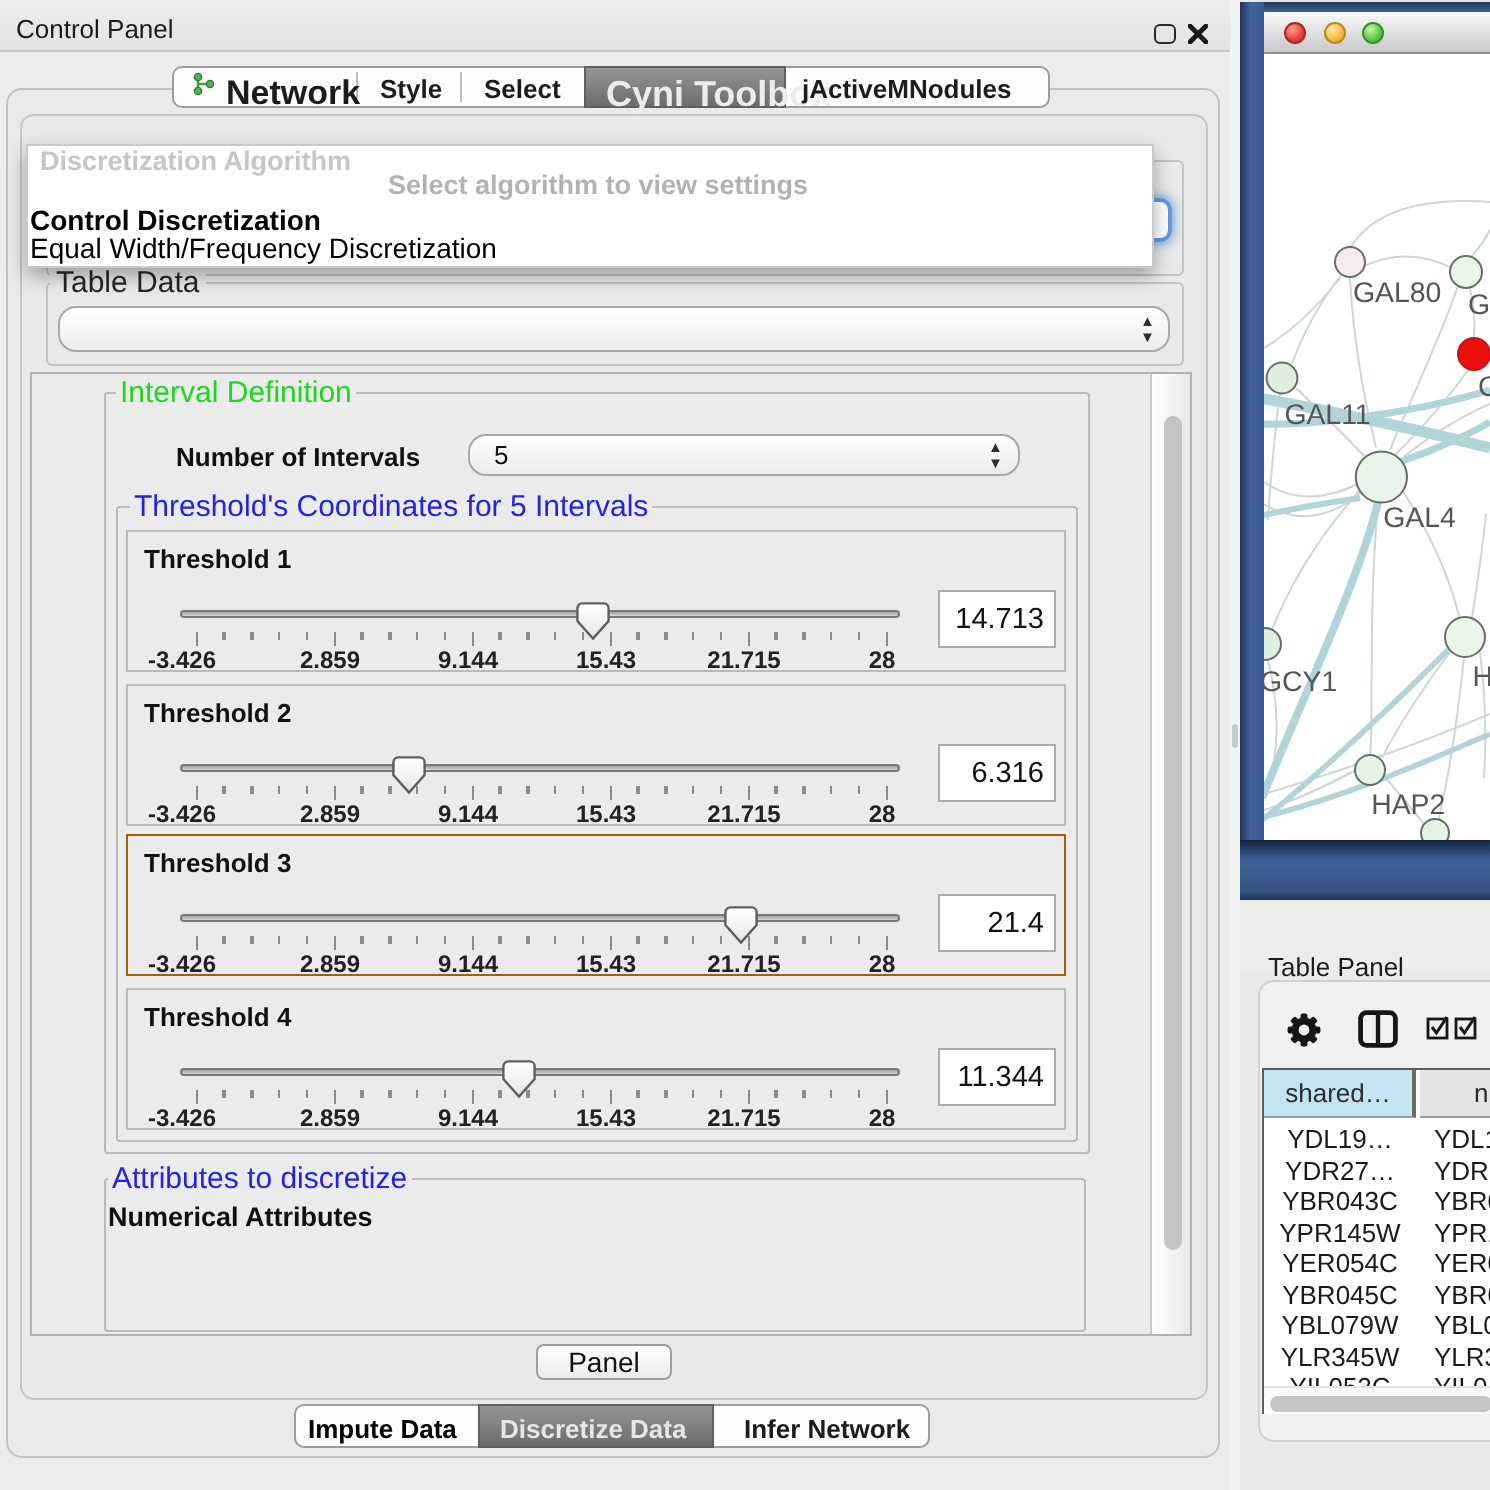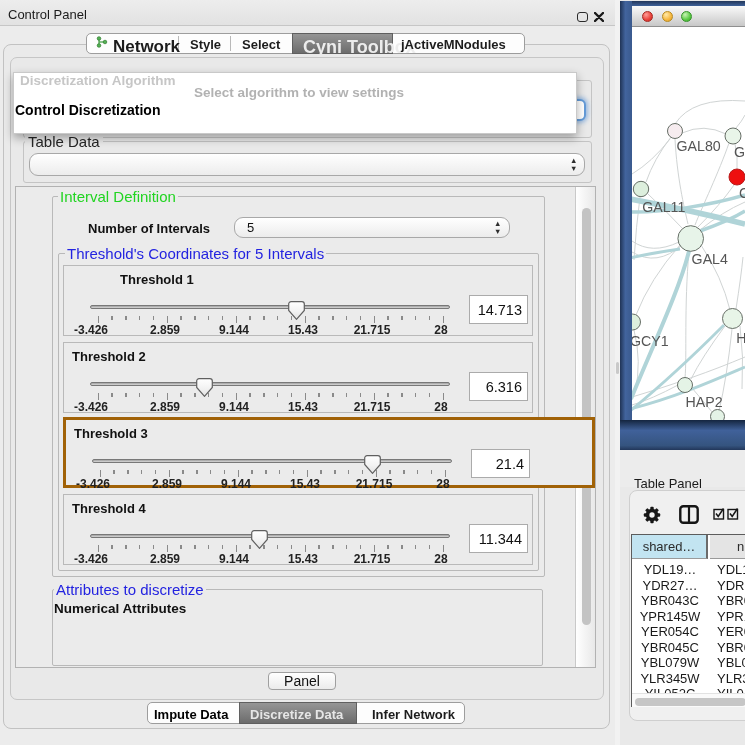--- a/index.html
+++ b/index.html
@@ -63,21 +63,21 @@
   <div class="abs bold" style="left:88px;top:221px;font-size:13px;color:#111;">Number of Intervals</div>
   <div class="abs" style="left:234px;top:217px;width:276px;height:21px;background:linear-gradient(#ffffff,#ececec);border:1px solid #a8a8a8;border-radius:9px;"></div>
   <div class="abs" style="left:247px;top:220px;font-size:13px;color:#111;">5</div>
   <div class="abs" style="left:494px;top:220px;font-size:7.5px;color:#2e2e2e;line-height:7.5px;text-align:center;">▲<br>▼</div>
 
   <div class="abs" style="left:58px;top:253px;width:481px;height:318px;border:1px solid #b9b9b9;border-radius:2px;"></div>
   <div class="abs" style="left:65px;top:245px;background:#ebebeb;padding:0 2px;font-size:15px;color:#2323e0;">Threshold's Coordinates for 5 Intervals</div>
 
   <div id="thresholds">
       <div class="abs" style="left:63px;top:265px;width:470px;height:71px;border:1px solid #b9b9b9;background:#ebebeb;">
-        <div style="position:absolute;left:8px;top:6px;font-size:13px;font-weight:bold;color:#111;margin-left:48px;">Threshold 1</div>
+        <div style="position:absolute;left:8px;top:6px;font-size:13px;font-weight:bold;color:#111;">Threshold 1</div>
         <div style="position:absolute;left:25.5px;top:39px;width:360px;height:4px;background:linear-gradient(#9f9f9f,#d9d9d9);border-radius:2px;border:1px solid #787878;"></div>
         <div style="position:absolute;left:33.5px;top:50px;width:1.5px;height:7px;background:#8a8a8a;"></div>
         <div style="position:absolute;left:47.3px;top:50px;width:1.5px;height:3.5px;background:#8a8a8a;"></div>
         <div style="position:absolute;left:61.1px;top:50px;width:1.5px;height:3.5px;background:#8a8a8a;"></div>
         <div style="position:absolute;left:74.9px;top:50px;width:1.5px;height:3.5px;background:#8a8a8a;"></div>
         <div style="position:absolute;left:88.7px;top:50px;width:1.5px;height:3.5px;background:#8a8a8a;"></div>
         <div style="position:absolute;left:102.5px;top:50px;width:1.5px;height:7px;background:#8a8a8a;"></div>
         <div style="position:absolute;left:116.3px;top:50px;width:1.5px;height:3.5px;background:#8a8a8a;"></div>
         <div style="position:absolute;left:130.1px;top:50px;width:1.5px;height:3.5px;background:#8a8a8a;"></div>
         <div style="position:absolute;left:143.9px;top:50px;width:1.5px;height:3.5px;background:#8a8a8a;"></div>
@@ -158,21 +158,21 @@
             <linearGradient id="g2" x1="0" y1="0" x2="0" y2="1">
               <stop offset="0" stop-color="#ffffff"></stop>
               <stop offset="0.55" stop-color="#f2f2f2"></stop>
               <stop offset="1" stop-color="#e2e2e2"></stop>
             </linearGradient>
           </defs>
         </svg>
         <div style="position:absolute;left:405px;top:29px;width:59px;height:29px;background:#fff;border:1px solid #ababab;"></div>
         <div style="position:absolute;left:405px;top:36px;width:53px;text-align:right;font-size:14.5px;color:#111;">6.316</div>
       </div>
-      <div class="abs" style="left:63px;top:417px;width:532px;height:71px;border:3px solid #a16207;background:#ebebeb;">
+      <div class="abs" style="left:63px;top:417px;width:470px;height:71px;border:1px solid #a16207;background:#ebebeb;">
         <div style="position:absolute;left:8px;top:6px;font-size:13px;font-weight:bold;color:#111;">Threshold 3</div>
         <div style="position:absolute;left:25.5px;top:39px;width:360px;height:4px;background:linear-gradient(#9f9f9f,#d9d9d9);border-radius:2px;border:1px solid #787878;"></div>
         <div style="position:absolute;left:33.5px;top:50px;width:1.5px;height:7px;background:#8a8a8a;"></div>
         <div style="position:absolute;left:47.3px;top:50px;width:1.5px;height:3.5px;background:#8a8a8a;"></div>
         <div style="position:absolute;left:61.1px;top:50px;width:1.5px;height:3.5px;background:#8a8a8a;"></div>
         <div style="position:absolute;left:74.9px;top:50px;width:1.5px;height:3.5px;background:#8a8a8a;"></div>
         <div style="position:absolute;left:88.7px;top:50px;width:1.5px;height:3.5px;background:#8a8a8a;"></div>
         <div style="position:absolute;left:102.5px;top:50px;width:1.5px;height:7px;background:#8a8a8a;"></div>
         <div style="position:absolute;left:116.3px;top:50px;width:1.5px;height:3.5px;background:#8a8a8a;"></div>
         <div style="position:absolute;left:130.1px;top:50px;width:1.5px;height:3.5px;background:#8a8a8a;"></div>
@@ -272,20 +272,21 @@
   <div class="abs" style="left:147px;top:702px;width:318px;height:22px;background:#fdfdfd;border:1px solid #9d9d9d;border-radius:5px;"></div>
   <div class="abs" style="left:239px;top:702px;width:118px;height:22px;background:linear-gradient(#959595,#6c6c6c);border:1px solid #5f5f5f;"></div>
   <div class="abs bold" style="left:154px;top:707px;font-size:13px;color:#000000;">Impute Data</div>
   <div class="abs bold" style="left:250px;top:707px;font-size:13px;color:#e6e6e6;">Discretize Data</div>
   <div class="abs bold" style="left:372px;top:707px;font-size:13px;color:#1c1c1c;">Infer Network</div>
 
   <div class="abs" style="left:13px;top:72px;width:564px;height:62px;background:#fff;border:1px solid #c9c9c9;box-shadow:0 4px 9px rgba(0,0,0,0.32);"></div>
   <div class="abs" style="left:20px;top:73px;font-size:13.5px;font-weight:bold;color:#c6c6c6;">Discretization Algorithm</div>
   <div class="abs" style="left:194px;top:85px;font-size:13.5px;font-weight:bold;color:#b2b2b2;">Select algorithm to view settings</div>
   <div class="abs bold" style="left:15px;top:102px;font-size:14px;color:#000;">Control Discretization</div>
+  <div class="abs" style="left:15px;top:116px;font-size:14px;color:#000;">Equal Width/Frequency Discretization</div>
 
   <div class="abs" style="left:615px;top:0;width:5px;height:745px;background:#f2f2f2;"></div>
   <div class="abs" style="left:616px;top:362px;width:3px;height:12px;background:#c9c9c9;border-radius:2px;"></div>
 
   <div class="abs" style="left:620px;top:0;width:125px;height:745px;background:#e9e9e9;"></div>
   <div class="abs" style="left:620px;top:1px;width:125px;height:449px;background:#3c5d92;"></div>
   <div class="abs" style="left:620px;top:1px;width:125px;height:5px;background:linear-gradient(#22375a,#3f6199);"></div>
   <div class="abs" style="left:620px;top:1px;width:12px;height:449px;background:linear-gradient(to right,#203456,#42649d 45%,#3a5a8e);"></div>
   <div class="abs" style="left:620px;top:420px;width:125px;height:30px;background:linear-gradient(#14253f,#40619a 35%,#35547f 85%,#22375a);"></div>
 

